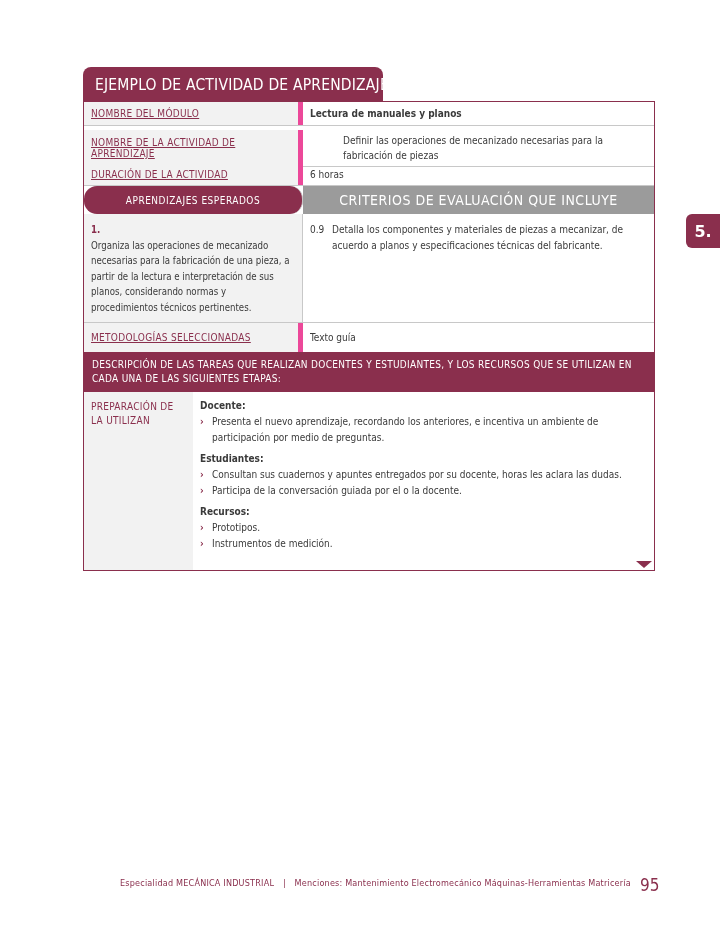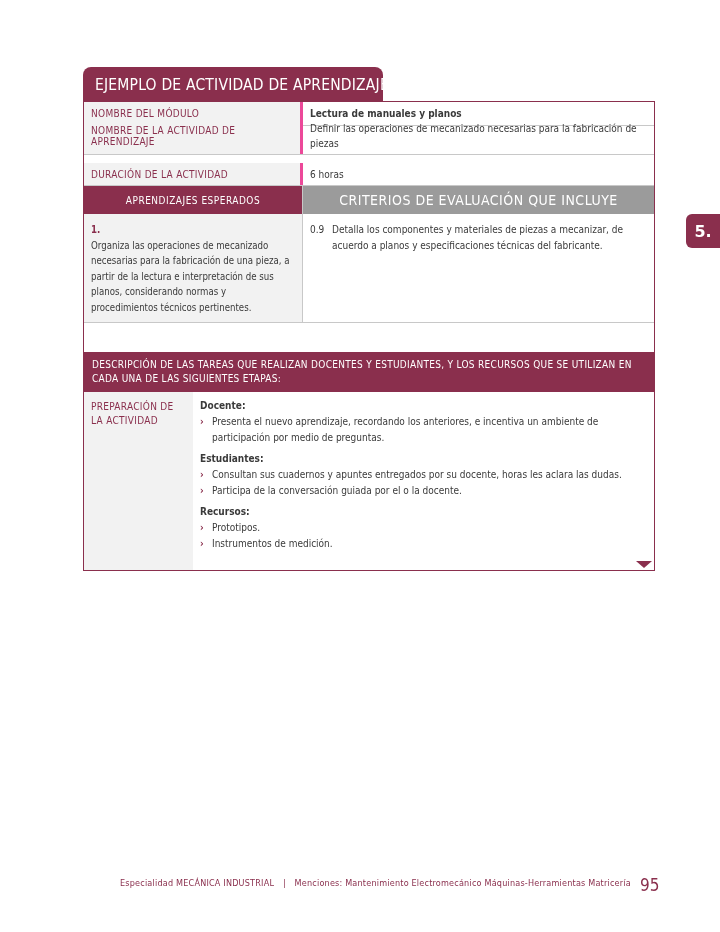--- a/index.html
+++ b/index.html
@@ -14,32 +14,32 @@
     font-size: 15.5px; letter-spacing: 0.2px; line-height: 36px;
     padding-left: 12px; box-sizing: border-box; white-space: nowrap;
     font-family: "DejaVu Sans", sans-serif; font-stretch: condensed;
   }
   .card {
     position: absolute; left: 83px; top: 101px; width: 572px; height: 470px;
     border: 1px solid #8a2f4d; box-sizing: border-box; background: #fff;
   }
   .row { position: absolute; left: 0; width: 570px; display: flex; border-bottom: 1px solid #c8c8c8; box-sizing: border-box; }
   .lbl {
-    width: 219px; background: #f2f2f2; border-right: 3px solid #ec4899; box-sizing: border-box;
+    width: 219px; background: #f2f2f2; border-right: 5px solid #ec4899; box-sizing: border-box;
     color: #8a2f4d; font-size: 10px; letter-spacing: 0.3px; padding: 0 7px;
-    display: flex; align-items: center; text-transform: uppercase;
+    display: flex; align-items: center; text-transform: uppercase; text-decoration: underline;
   }
   .val {
     flex: 1; font-size: 10px; color: #3a3a3a; padding: 0 7px; display: flex; align-items: center; line-height: 15px;
   }
   .val.bold { font-weight: bold; }
   .hdr-row { position: absolute; left: 0; width: 570px; top: 84px; height: 28px; display: flex; }
   .hdr-a {
     width: 219px; background: #8a2f4d; color: #fff; font-size: 10px; letter-spacing: 0.5px;
-    display: flex; align-items: center; justify-content: center; border-right: 1px solid #c8c8c8; box-sizing: border-box;
+    display: flex; align-items: center; justify-content: center; border-right: 1px solid #c8c8c8; box-sizing: border-box; border-radius: 13px;
   }
   .hdr-b {
     flex: 1; background: #9b9b9b; color: #fff; font-size: 14px; letter-spacing: 0.5px;
     display: flex; align-items: center; justify-content: center;
   }
   .learn-row { position: absolute; left: 0; top: 112px; width: 570px; height: 109px; display: flex; border-bottom: 1px solid #c8c8c8; box-sizing: border-box; }
   .learn-a {
     width: 219px; background: #f2f2f2; border-right: 1px solid #c8c8c8; box-sizing: border-box;
     padding: 8px 7px; font-size: 9.6px; line-height: 15.6px; color: #3a3a3a;
   }
@@ -80,21 +80,21 @@
 </head>
 <body>
 
 <div class="title-tab">EJEMPLO DE ACTIVIDAD DE APRENDIZAJE</div>
 
 <div class="card">
   <div class="row" style="top:0;height:24px;">
     <div class="lbl">NOMBRE DEL MÓDULO</div>
     <div class="val bold">Lectura de manuales y planos</div>
   </div>
-  <div class="row" style="top:16px;height:37px;">
+  <div class="row" style="top:28px;height:37px;gap:33px;">
     <div class="lbl">NOMBRE DE LA ACTIVIDAD DE APRENDIZAJE</div>
     <div class="val">Definir las operaciones de mecanizado necesarias para la fabricación de piezas</div>
   </div>
   <div class="row" style="top:61px;height:23px;">
     <div class="lbl">DURACIÓN DE LA ACTIVIDAD</div>
     <div class="val">6 horas</div>
   </div>
 
   <div class="hdr-row">
     <div class="hdr-a">APRENDIZAJES ESPERADOS</div>
@@ -107,25 +107,29 @@
       <span>Organiza las operaciones de mecanizado necesarias para la fabricación de una pieza, a partir de la lectura e interpretación de sus planos, considerando normas y procedimientos técnicos pertinentes.</span>
     </div>
     <div class="learn-b">
       <div class="crit">
         <span class="crit-num">0.9</span>
         <span>Detalla los componentes y materiales de piezas a mecanizar, de acuerdo a planos y especificaciones técnicas del fabricante.</span>
       </div>
     </div>
   </div>
 
+  <div class="row" style="top:221px;height:29px;border-bottom:none;">
+    <div class="lbl">METODOLOGÍAS SELECCIONADAS</div>
+    <div class="val">Texto guía</div>
+  </div>
 
   <div class="desc-hdr">DESCRIPCIÓN DE LAS TAREAS QUE REALIZAN DOCENTES Y ESTUDIANTES, Y LOS RECURSOS QUE SE UTILIZAN EN CADA UNA DE LAS SIGUIENTES ETAPAS:</div>
 
   <div class="stage-row">
-    <div class="stage-a">PREPARACIÓN DE LA ACTIVIDAD</div>
+    <div class="stage-a">PREPARACIÓN DE LA UTILIZAN</div>
     <div class="stage-b">
       <div class="grp">
         <div class="grp-title">Docente:</div>
         <div class="bullet">
           <span class="bullet-icon">›</span>
           <span>Presenta el nuevo aprendizaje, recordando los anteriores, e incentiva un ambiente de participación por medio de preguntas.</span>
         </div>
       </div>
       <div class="grp">
         <div class="grp-title">Estudiantes:</div>

